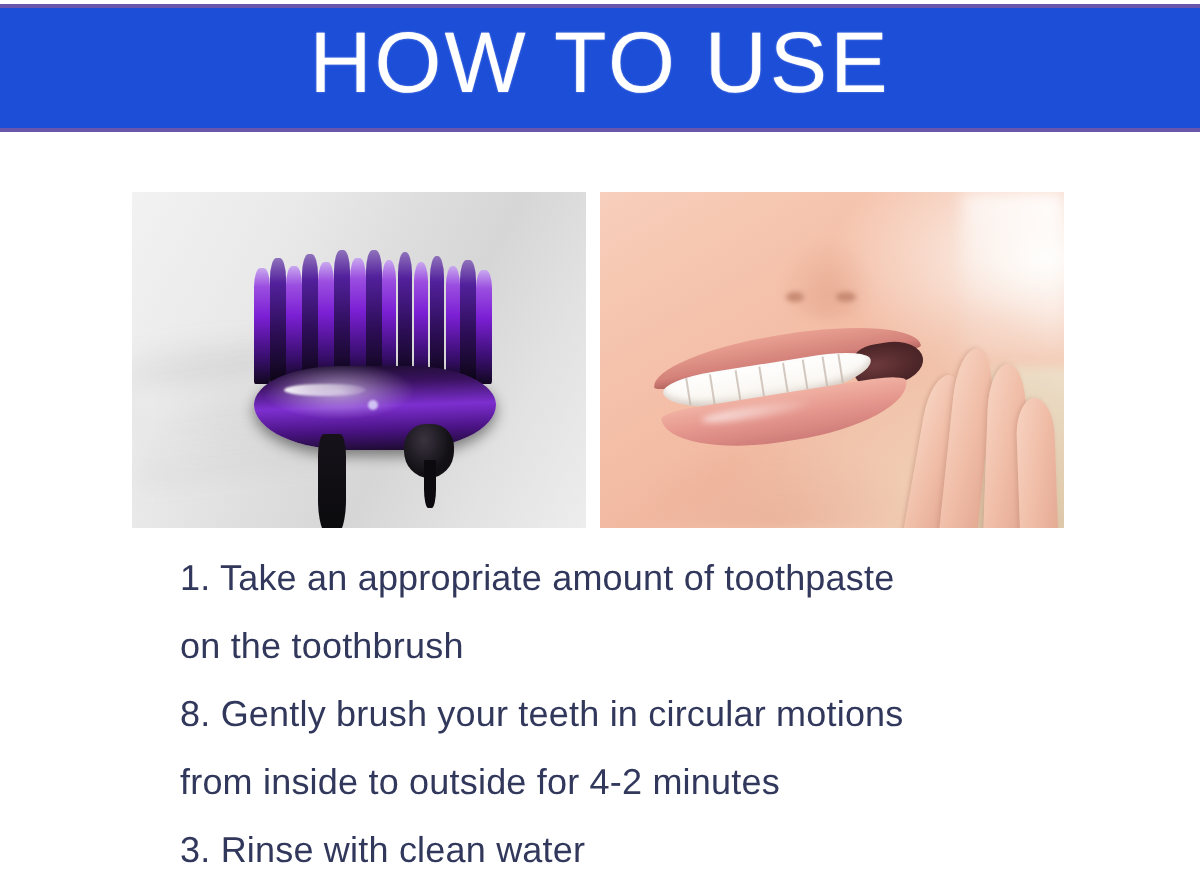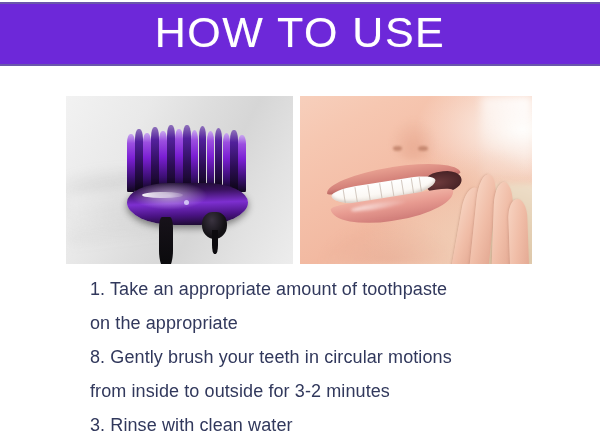--- a/index.html
+++ b/index.html
@@ -16,21 +16,21 @@
     position: relative;
   }
 
   
   .banner {
     position: absolute;
     left: 0;
     top: 2px;
     width: 600px;
     height: 64px;
-    background: #6d28d9;
+    background: #1d4ed8;
     border-top: 2px solid #6a57ab;
     border-bottom: 2px solid #6a57ab;
     box-sizing: border-box;
     display: flex;
     align-items: center;
     justify-content: center;
   }
   .banner-title {
     color: #ffffff;
     font-size: 43px;
@@ -424,17 +424,17 @@
         <div class="finger f3"></div>
         <div class="finger f4"></div>
       </div>
     </div>
   </div>
 
 </div>
 
 <div class="instructions">
   <div class="instr-line">1. Take an appropriate amount of toothpaste</div>
-  <div class="instr-line">on the appropriate</div>
+  <div class="instr-line">on the toothbrush</div>
   <div class="instr-line">8. Gently brush your teeth in circular motions</div>
-  <div class="instr-line">from inside to outside for 3-2 minutes</div>
+  <div class="instr-line">from inside to outside for 4-2 minutes</div>
   <div class="instr-line">3. Rinse with clean water</div>
 </div>
 
 </body></html>

